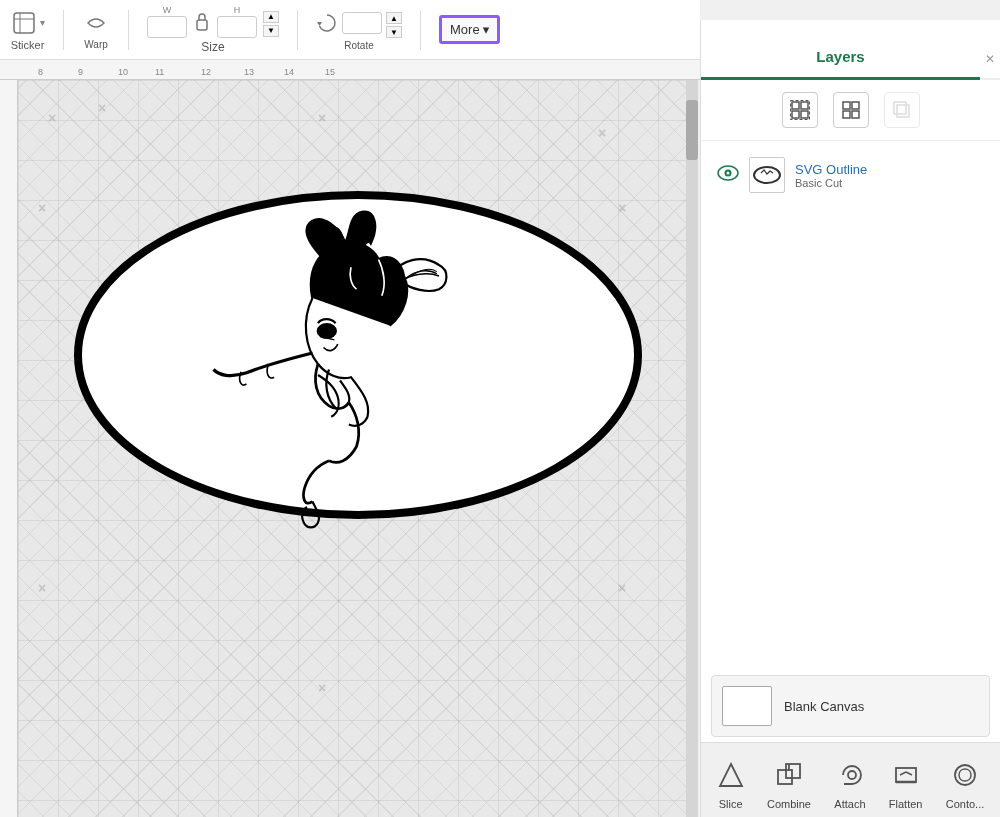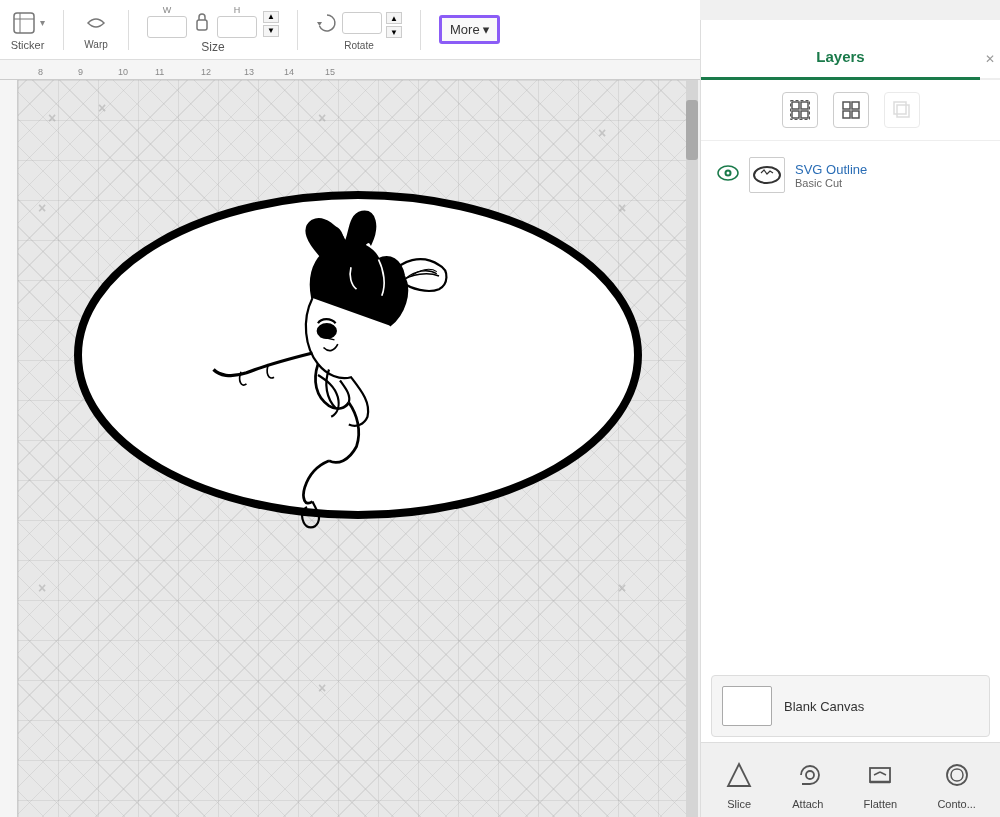--- a/index.html
+++ b/index.html
@@ -525,20 +525,30 @@
         <svg width="26" height="26" viewBox="0 0 26 26">
           <polygon points="13,2 24,24 2,24" fill="none" stroke="#555" stroke-width="1.8"></polygon>
           <line x1="8" y1="24" x2="18" y2="24" stroke="#555" stroke-width="1.8"></line>
         </svg>
       </span>
       <span>Slice</span>
     </div>
     <div class="bottom-tool">
       <span class="bottom-tool-icon">
         <svg width="26" height="26" viewBox="0 0 26 26">
+          <rect x="2" y="8" width="14" height="14" fill="none" stroke="#555" stroke-width="1.8"></rect>
+          <rect x="10" y="2" width="14" height="14" fill="none" stroke="#555" stroke-width="1.8"></rect>
+          <line x1="13" y1="2" x2="13" y2="8" stroke="#555" stroke-width="1.8"></line>
+        </svg>
+      </span>
+      <span>Combine</span>
+    </div>
+    <div class="bottom-tool">
+      <span class="bottom-tool-icon">
+        <svg width="26" height="26" viewBox="0 0 26 26">
           <path d="M6,13 C6,8 10,4 15,4 C20,4 24,8 24,13 C24,18 20,22 15,22 L7,22" fill="none" stroke="#555" stroke-width="1.8"></path>
           <circle cx="15" cy="13" r="4" fill="none" stroke="#555" stroke-width="1.8"></circle>
         </svg>
       </span>
       <span>Attach</span>
     </div>
     <div class="bottom-tool">
       <span class="bottom-tool-icon">
         <svg width="26" height="26" viewBox="0 0 26 26">
           <rect x="3" y="6" width="20" height="14" fill="none" stroke="#555" stroke-width="1.8"></rect>

